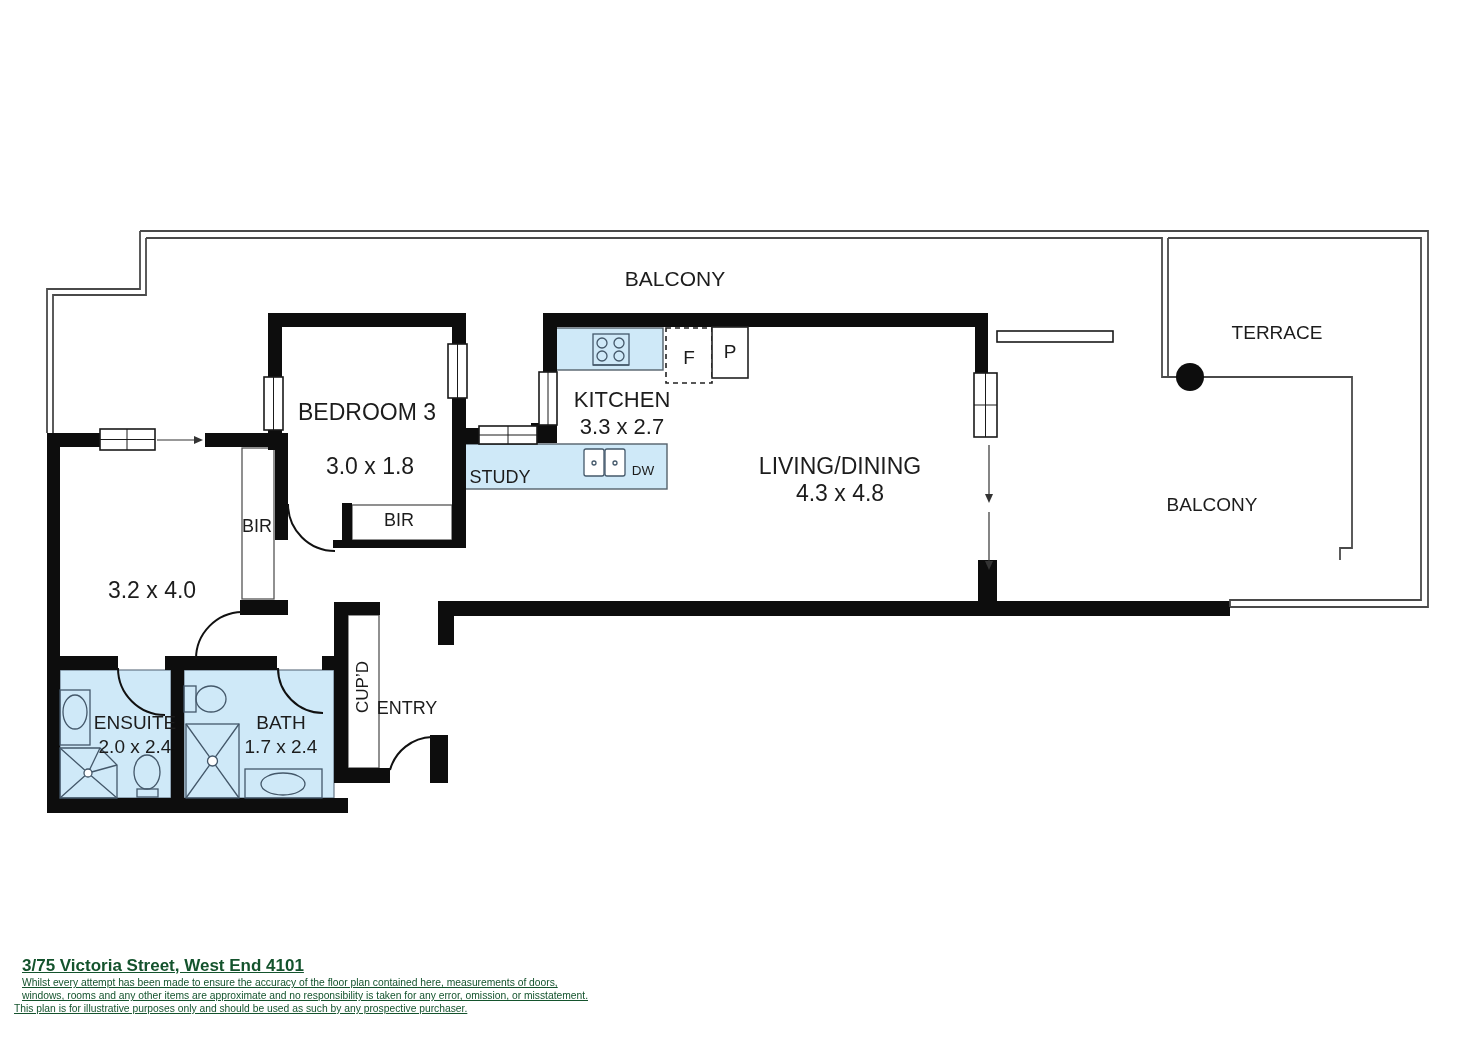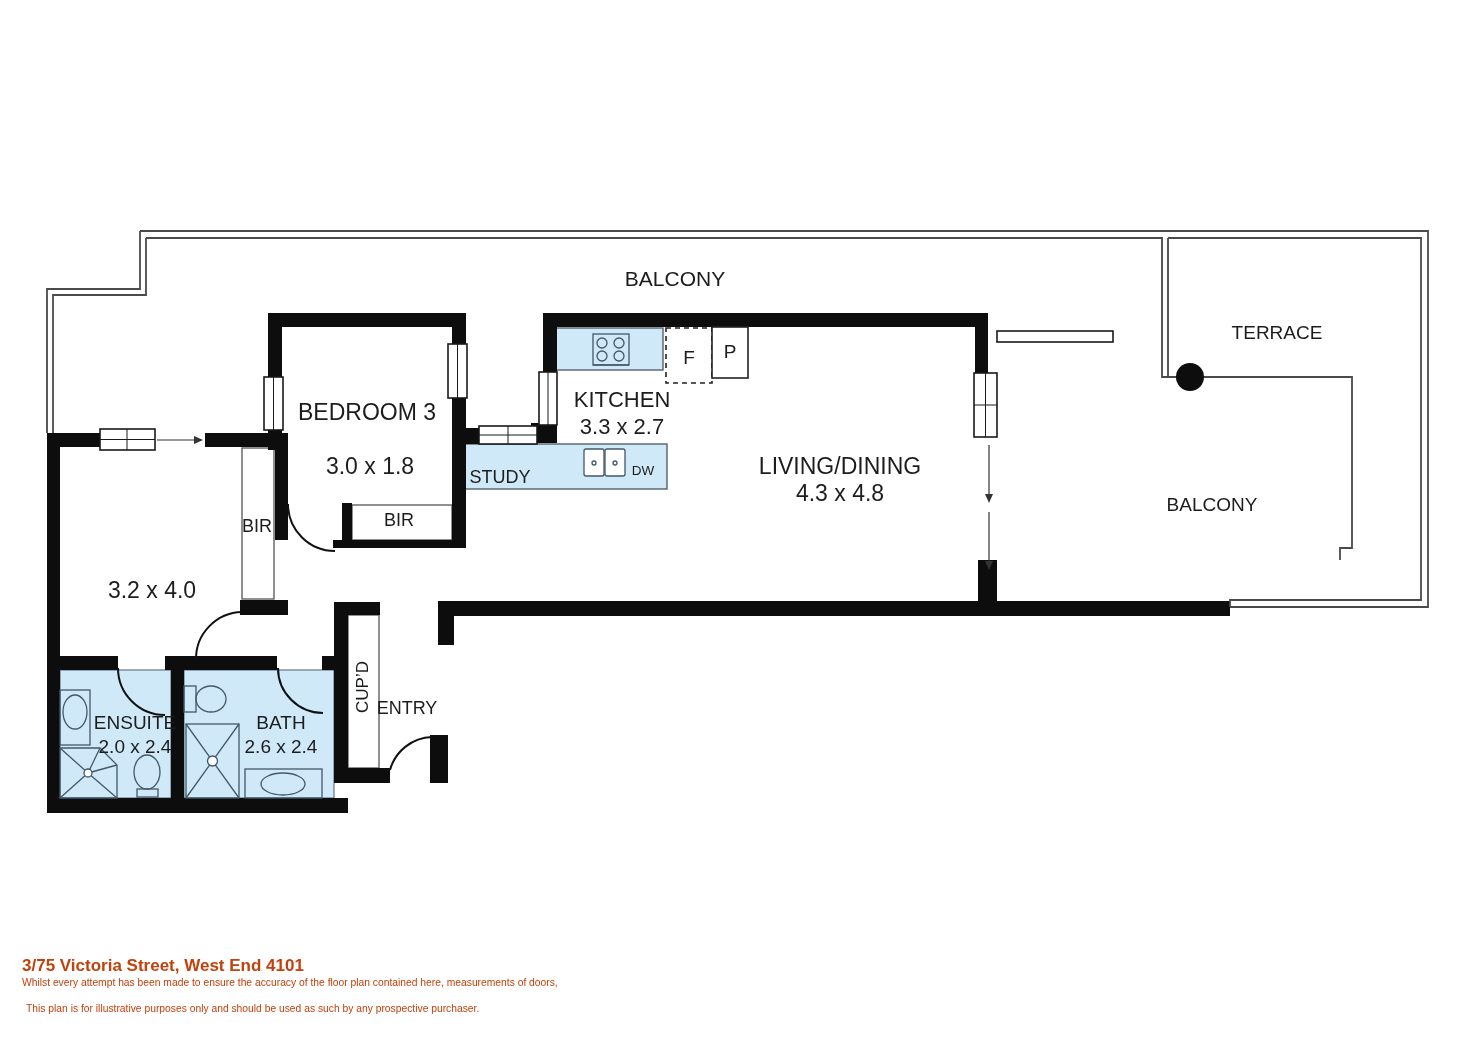--- a/index.html
+++ b/index.html
@@ -14,21 +14,21 @@
   .fixfill{fill:#fff;stroke:var(--fixture-stroke,#44586a);stroke-width:1.3px;}
   .closet{fill:#fff;stroke:#555;stroke-width:1.3px;}
   .win{fill:#fff;stroke:#1a1a1a;stroke-width:1.6px;}
   .winline{stroke:#1a1a1a;stroke-width:1px;}
   .arc{fill:none;stroke:#111;stroke-width:2px;}
   .appl{fill:#fff;stroke:#222;stroke-width:1.6px;}
   .arrow{stroke:#333;stroke-width:1.2px;fill:none;}
   .ah{fill:#333;stroke:none;}
   .lbl{position:absolute;transform:translate(-50%,-50%);color:#1c1c1c;text-align:center;white-space:pre-line;line-height:1.17;}
   .lbl-rot{position:absolute;transform:translate(-50%,-50%) rotate(-90deg);color:#1c1c1c;white-space:nowrap;}
-  .footer-line{position:absolute;color:#c2410c;white-space:nowrap;}
+  .footer-line{position:absolute;color:#14532d;white-space:nowrap;text-decoration:underline;}
 </style>
 </head>
 <body>
 
 <div id="plan">
 
 <svg width="1472" height="1041" viewBox="0 0 1472 1041">
 
   <g>
     <rect class="floor" x="60" y="670" width="111" height="128"></rect>
@@ -191,30 +191,31 @@
 <div class="lbl" style="left:622px;top:400px;font-size:22px;">KITCHEN</div>
 <div class="lbl" style="left:622px;top:427px;font-size:22px;">3.3 x 2.7</div>
 
 <div class="lbl" style="left:840px;top:466px;font-size:23px;">LIVING/DINING</div>
 <div class="lbl" style="left:840px;top:493px;font-size:23px;">4.3 x 4.8</div>
 
 <div class="lbl" style="left:135px;top:723px;font-size:19px;">ENSUITE</div>
 <div class="lbl" style="left:135px;top:747px;font-size:19px;">2.0 x 2.4</div>
 
 <div class="lbl" style="left:281px;top:723px;font-size:19px;">BATH</div>
-<div class="lbl" style="left:281px;top:747px;font-size:19px;">2.6 x 2.4</div>
+<div class="lbl" style="left:281px;top:747px;font-size:19px;">1.7 x 2.4</div>
 
 <div class="lbl" style="left:500px;top:478px;font-size:18px;">STUDY</div>
 <div class="lbl" style="left:257px;top:527px;font-size:18px;">BIR</div>
 <div class="lbl" style="left:399px;top:521px;font-size:18px;">BIR</div>
 <div class="lbl-rot" style="left:363px;top:687px;font-size:17px;">CUP’D</div>
 <div class="lbl" style="left:407px;top:709px;font-size:18px;">ENTRY</div>
 
 <div class="lbl" style="left:689px;top:358px;font-size:19px;">F</div>
 <div class="lbl" style="left:730px;top:352px;font-size:19px;">P</div>
 <div class="lbl" style="left:643px;top:459px;font-size:13.5px;margin-top:12px;">DW</div>
 
 
 <div class="footer-line" style="left:22px;top:956px;font-size:17px;font-weight:600;">3/75 Victoria Street, West End 4101</div>
 <div class="footer-line" style="left:22px;top:977px;font-size:10.3px;">Whilst every attempt has been made to ensure the accuracy of the floor plan contained here, measurements of doors,</div>
-<div class="footer-line" style="left:26px;top:1003px;font-size:10.3px;">This plan is for illustrative purposes only and should be used as such by any prospective purchaser.</div>
+<div class="footer-line" style="left:22px;top:990px;font-size:10.3px;">windows, rooms and any other items are approximate and no responsibility is taken for any error, omission, or misstatement.</div>
+<div class="footer-line" style="left:14px;top:1003px;font-size:10.3px;">This plan is for illustrative purposes only and should be used as such by any prospective purchaser.</div>
 
 </div>
 
 </body></html>

